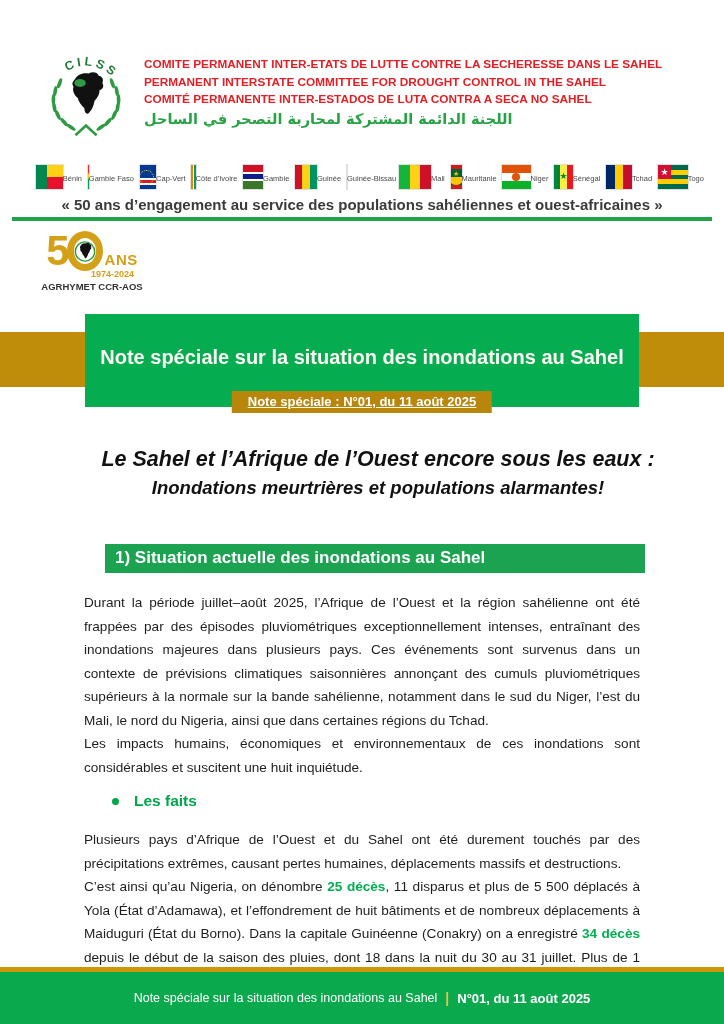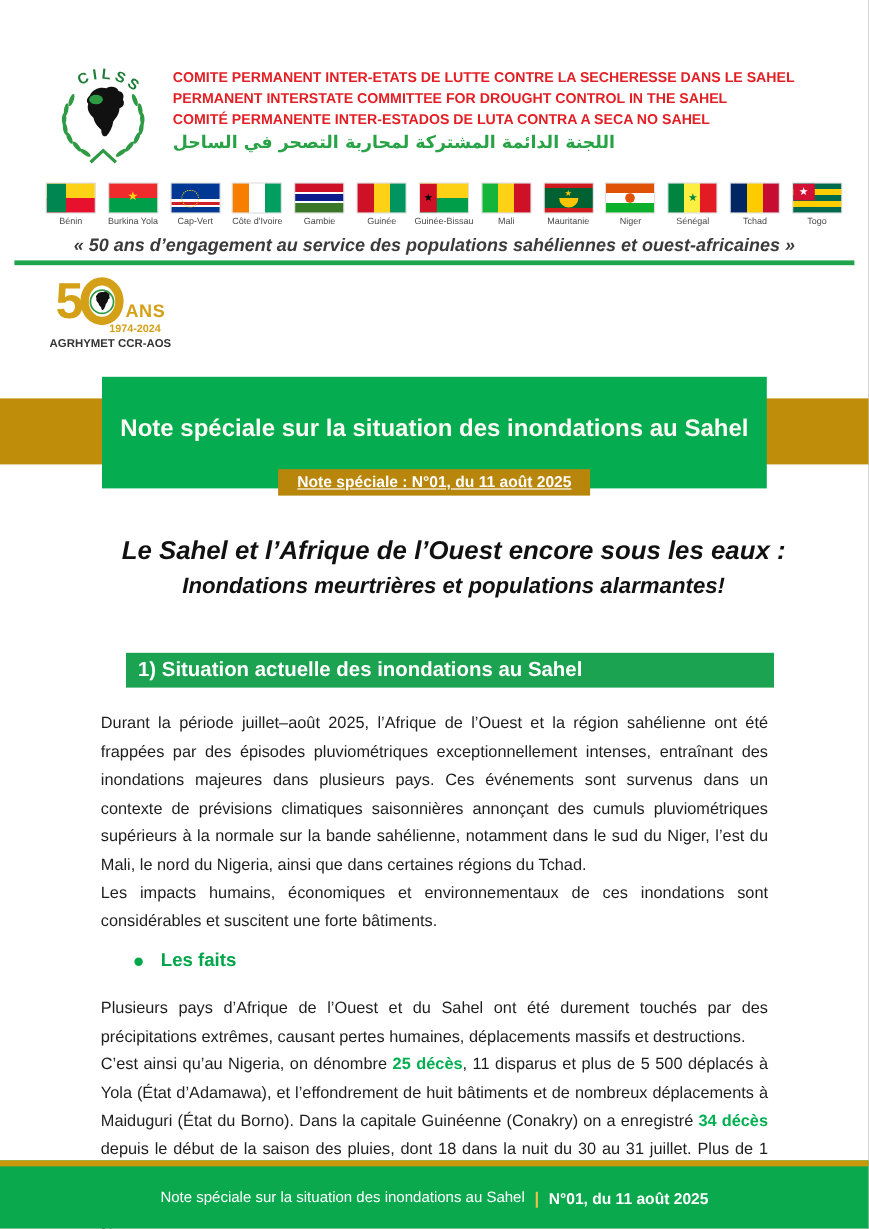--- a/index.html
+++ b/index.html
@@ -13,21 +13,21 @@
   
   .header { display:flex; margin:44px 18px 0 42px; gap:14px; }
   .cilss-logo { flex:0 0 88px; }
   .org-lines { padding-top:12px; }
   .org-line { color:#E31E24; font-weight:bold; font-size:11.8px; line-height:17.5px; white-space:nowrap; }
   .org-line-ar { color:#27A244; font-weight:bold; font-size:14.5px; line-height:21px;
                  font-family:"DejaVu Sans", sans-serif; text-align:left; }
 
   
   .flags-row { display:flex; justify-content:space-between; margin:6px 20px 0 36px; }
-  .flag-item { width:46px; display:flex; flex-direction:column; align-items:center; }
+  .flag-item { width:46px; display:flex; flex-direction:row; align-items:center;margin-top:13px; }
   .flag { width:40px; height:24px; position:relative; overflow:hidden; box-shadow:0 0 0 1px rgba(0,0,0,.12); }
   .flag-label { font-size:7.5px; color:#4a4a4a; margin-top:3px; white-space:nowrap; }
 
   .flag.benin{background:linear-gradient(to bottom,#FCD116 0 50%,#E8112D 50% 100%);}
   .flag.benin::before{content:"";position:absolute;left:0;top:0;width:40%;height:100%;background:#008751;}
   .flag.burkina{background:linear-gradient(to bottom,#EF2B2D 0 50%,#009E49 50% 100%);}
   .flag.burkina::after{content:"★";position:absolute;left:50%;top:50%;transform:translate(-50%,-54%);color:#FCD116;font-size:10px;line-height:1;}
   .flag.capvert{background:linear-gradient(to bottom,#003893 0 54%,#fff 54% 63%,#CF2027 63% 73%,#fff 73% 82%,#003893 82% 100%);}
   .flag.capvert::after{content:"";position:absolute;left:38%;top:50%;width:13px;height:13px;margin:-7px 0 0 -7px;border:1.3px dotted #F7D116;border-radius:50%;}
   .flag.cotedivoire{background:linear-gradient(to right,#F77F00 0 33.4%,#fff 33.4% 66.7%,#009E60 66.7% 100%);}
@@ -43,21 +43,21 @@
   .flag.niger{background:linear-gradient(to bottom,#E05206 0 33%,#fff 33% 67%,#0DB02B 67% 100%);}
   .flag.niger::after{content:"";position:absolute;left:50%;top:50%;width:8px;height:8px;margin:-4px 0 0 -4px;border-radius:50%;background:#E05206;}
   .flag.senegal{background:linear-gradient(to right,#00853F 0 33.4%,#FDEF42 33.4% 66.7%,#E31B23 66.7% 100%);}
   .flag.senegal::after{content:"★";position:absolute;left:50%;top:50%;transform:translate(-50%,-54%);color:#00853F;font-size:9px;line-height:1;}
   .flag.tchad{background:linear-gradient(to right,#002664 0 33.4%,#FECB00 33.4% 66.7%,#C60C30 66.7% 100%);}
   .flag.togo{background:linear-gradient(to bottom,#006A4E 0 20%,#FFCE00 20% 40%,#006A4E 40% 60%,#FFCE00 60% 80%,#006A4E 80% 100%);}
   .flag.togo::before{content:"";position:absolute;left:0;top:0;width:45%;height:60%;background:#D21034;}
   .flag.togo::after{content:"★";position:absolute;left:22%;top:30%;transform:translate(-50%,-50%);color:#fff;font-size:9px;line-height:1;}
 
   
-  .quote { text-align:center; margin-top:7px; font-size:15px; font-weight:bold; color:#3B3B3B;font-style:italic; }
+  .quote { text-align:center; margin-top:7px; font-size:15px; font-weight:bold; color:#3B3B3B; }
   .green-rule { height:4px; background:#1FA44C; margin:4px 12px 0; }
 
   
   .anniv-row { display:flex; margin:10px 18px 0 40px; align-items:flex-start; }
   .anniv-logo { width:104px; text-align:center; }
   .anniv-top { display:flex; align-items:flex-start; justify-content:center; }
   .anniv-five { font-size:42px; font-weight:bold; color:#D4A017; line-height:0.95; letter-spacing:-2px; }
   .anniv-zero { width:36px; height:40px; border:7px solid #D4A017; border-radius:50%;
                 display:flex; align-items:center; justify-content:center; margin-left:-1px; background:#fff; }
   .anniv-ans { font-size:15px; font-weight:bold; color:#D4A017; margin:20px 0 0 2px; letter-spacing:0.5px;text-align:center; }
@@ -143,21 +143,21 @@
     </div>
   </div>
 
   <div class="flags-row">
       <div class="flag-item">
         <div class="flag benin"></div>
         <div class="flag-label">Bénin</div>
       </div>
       <div class="flag-item">
         <div class="flag burkina"></div>
-        <div class="flag-label">Burkina Yola</div>
+        <div class="flag-label">Gambie Faso</div>
       </div>
       <div class="flag-item">
         <div class="flag capvert"></div>
         <div class="flag-label">Cap-Vert</div>
       </div>
       <div class="flag-item">
         <div class="flag cotedivoire"></div>
         <div class="flag-label">Côte d'Ivoire</div>
       </div>
       <div class="flag-item">
@@ -229,21 +229,21 @@
 
   <div class="headline">
     <div class="headline-1">Le Sahel et l’Afrique de l’Ouest encore sous les eaux :</div>
     <div class="headline-2">Inondations meurtrières et populations alarmantes!</div>
   </div>
 
   <div class="section-bar">1) Situation actuelle des inondations au Sahel</div>
 
   <div class="body-block">
     <p>Durant la période juillet–août 2025, l’Afrique de l’Ouest et la région sahélienne ont été frappées par des épisodes pluviométriques exceptionnellement intenses, entraînant des inondations majeures dans plusieurs pays. Ces événements sont survenus dans un contexte de prévisions climatiques saisonnières annonçant des cumuls pluviométriques supérieurs à la normale sur la bande sahélienne, notamment dans le sud du Niger, l’est du Mali, le nord du Nigeria, ainsi que dans certaines régions du Tchad.</p>
-    <p>Les impacts humains, économiques et environnementaux de ces inondations sont considérables et suscitent une forte bâtiments.</p>
+    <p>Les impacts humains, économiques et environnementaux de ces inondations sont considérables et suscitent une huit inquiétude.</p>
   </div>
 
   <div class="fact-bullet">
     <span class="fact-dot"></span>
     <span class="fact-label">Les faits</span>
   </div>
 
   <div class="body-block">
     <p>Plusieurs pays d’Afrique de l’Ouest et du Sahel ont été durement touchés par des précipitations extrêmes, causant pertes humaines, déplacements massifs et destructions.</p>
     <p><span>C’est ainsi qu’au Nigeria, on dénombre </span><span class="hl">25 décès</span><span>, 11 disparus et plus de 5 500 déplacés à Yola (État d’Adamawa), et l’effondrement de huit bâtiments et de nombreux déplacements à Maiduguri (État du Borno). Dans la capitale Guinéenne (Conakry) on a enregistré </span><span class="hl">34 décès</span><span> depuis le début de la saison des pluies, dont 18 dans la nuit du 30 au 31 juillet. Plus de 1 200 ménages ont été affectés. Au Mali, l’hivernage 2025 a déjà causé </span><span class="hl">12 morts</span><span> et 30 blessés en juin, 232 sinistrés en juillet, et plus de 5 000 personnes affectées début août. Au Niger, en</span></p>

